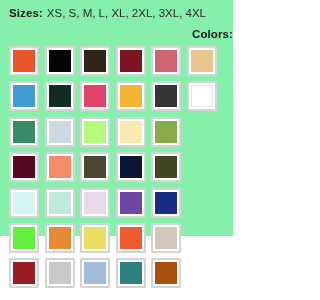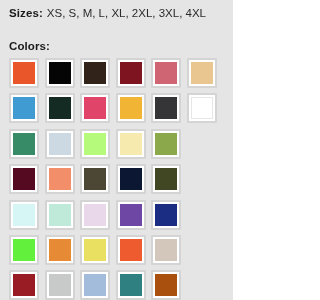--- a/index.html
+++ b/index.html
@@ -10,24 +10,24 @@
   body {
     width: 233px;
     height: 300px;
     overflow: hidden;
     font-family: "Liberation Sans", sans-serif;
     -webkit-font-smoothing: antialiased;
   }
 
   .panel {
     width: 233px;
-    height: 300px;
+    height: 236px;
     box-sizing: border-box;
     padding: 6px 0 4px 9px;
-    background: #e5e5e5;
+    background: #86efac;
   }
 
   .attr-row {
     display: block;
     line-height: 15px;
     white-space: nowrap;
     font-size: 11.5px;
     color: #222222;
   }
 
@@ -41,21 +41,22 @@
   .attr-value {
     font-weight: normal;
     color: #2b2b2b;
     font-size: 11.5px;
     padding-left: 4px;
   }
 
   .colors-label-row {
     display: block;
     line-height: 15px;
-    margin-top: 16px;
+    margin-top: 4px;
+    text-align: right;
   }
 
   .swatch-grid {
     margin-top: 4px;
     width: 224px;
     display: flex;
     flex-wrap: wrap;
   }
 
   .swatch-row {

